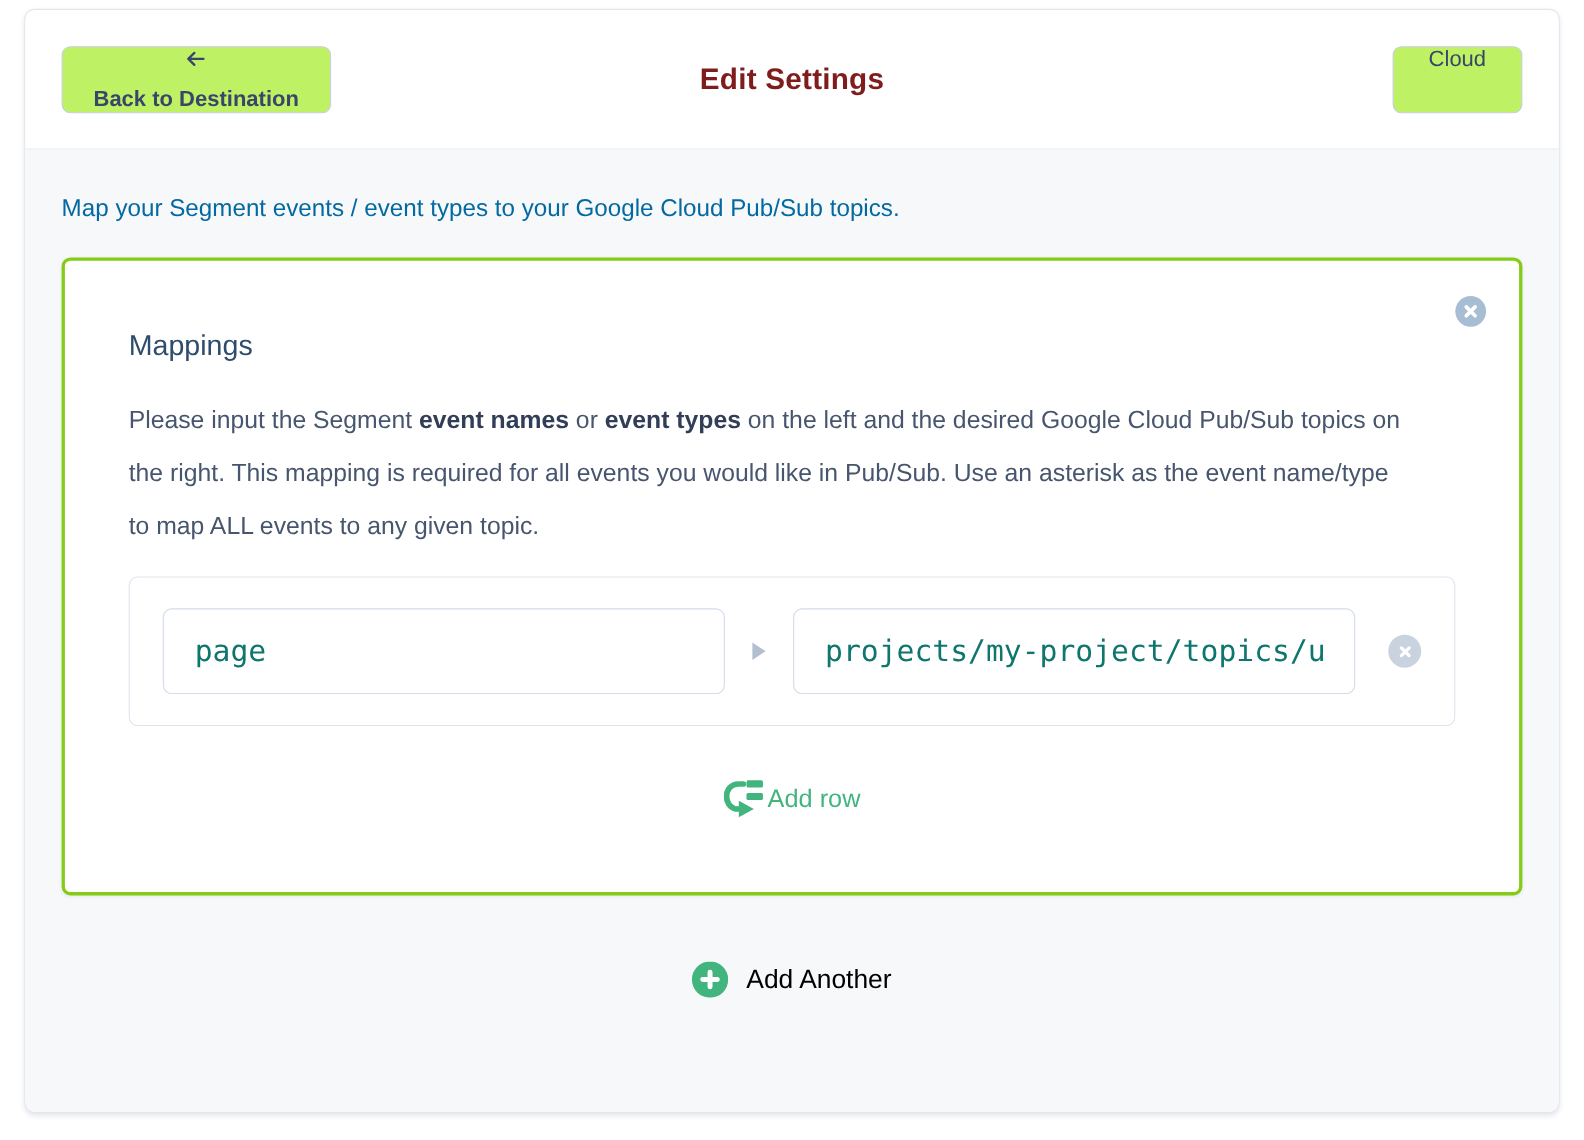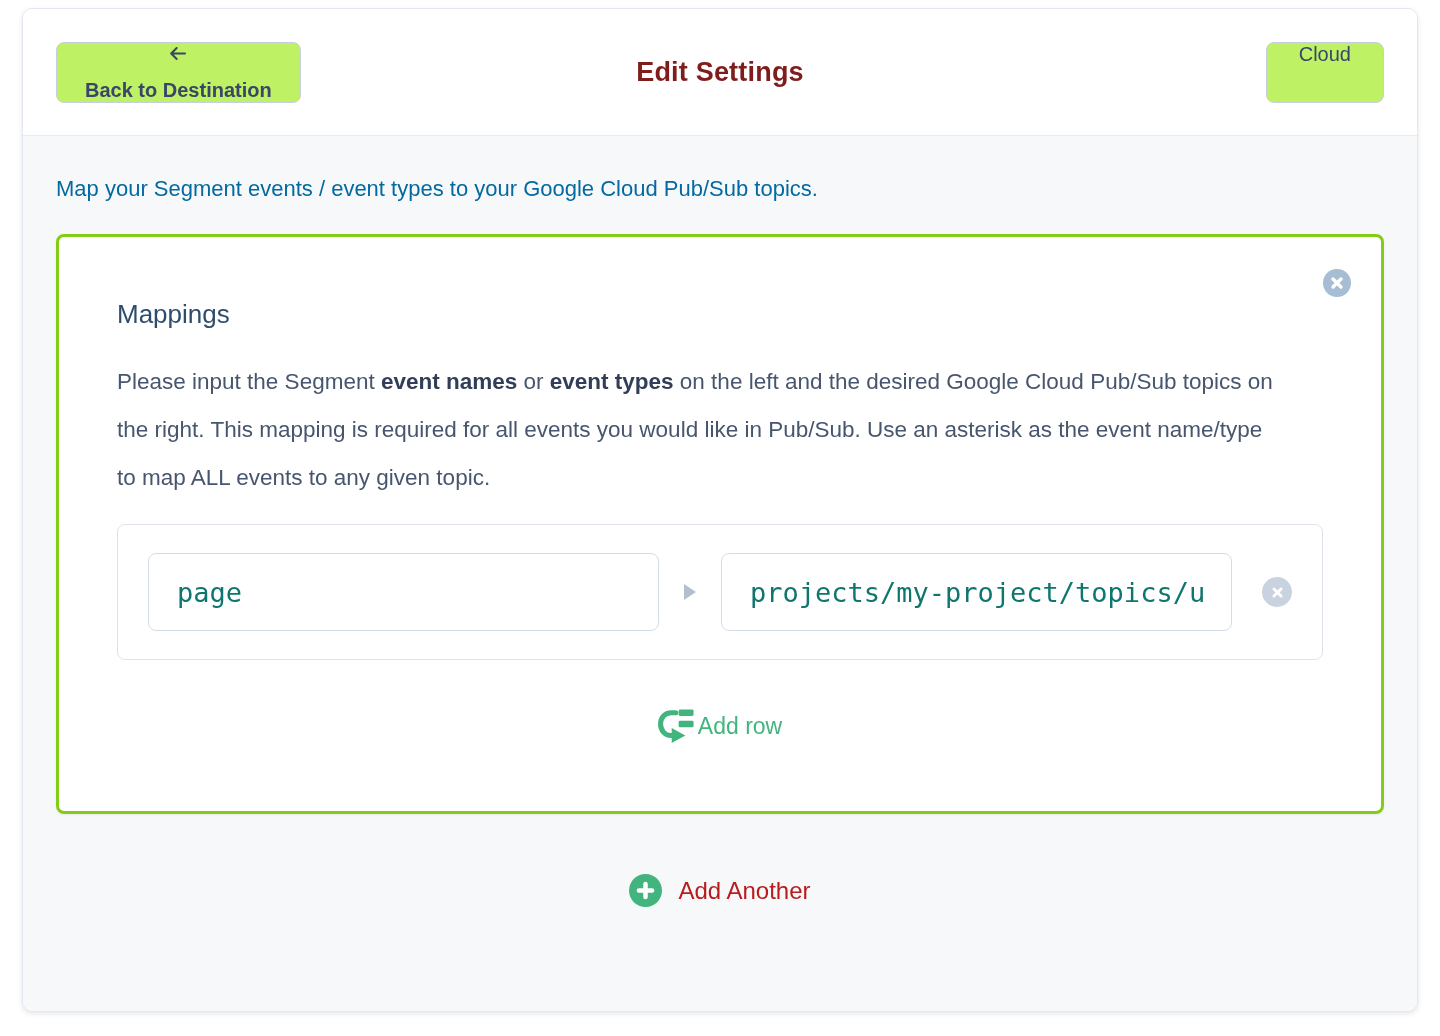--- a/index.html
+++ b/index.html
@@ -118,21 +118,21 @@
   
   .add-row {
     margin-top:48px;
     display:flex; justify-content:center; align-items:center; gap:3px;
     color:#41b57d; font-size:23px; cursor:pointer;
   }
   .add-row-svg { width:37px; height:37px; display:block; }
   .add-another {
     margin-top:60px;
     display:flex; justify-content:center; align-items:center; gap:16px;
-    color:#b91c1c; font-size:24px; cursor:pointer;
+    color:#000000; font-size:24px; cursor:pointer;
   }
   .plus-svg { width:33px; height:33px; display:block; }
 </style>
 </head>
 <body>
 
 <div class="app">
 
   <div class="app-header">
     <button class="btn btn-back">

